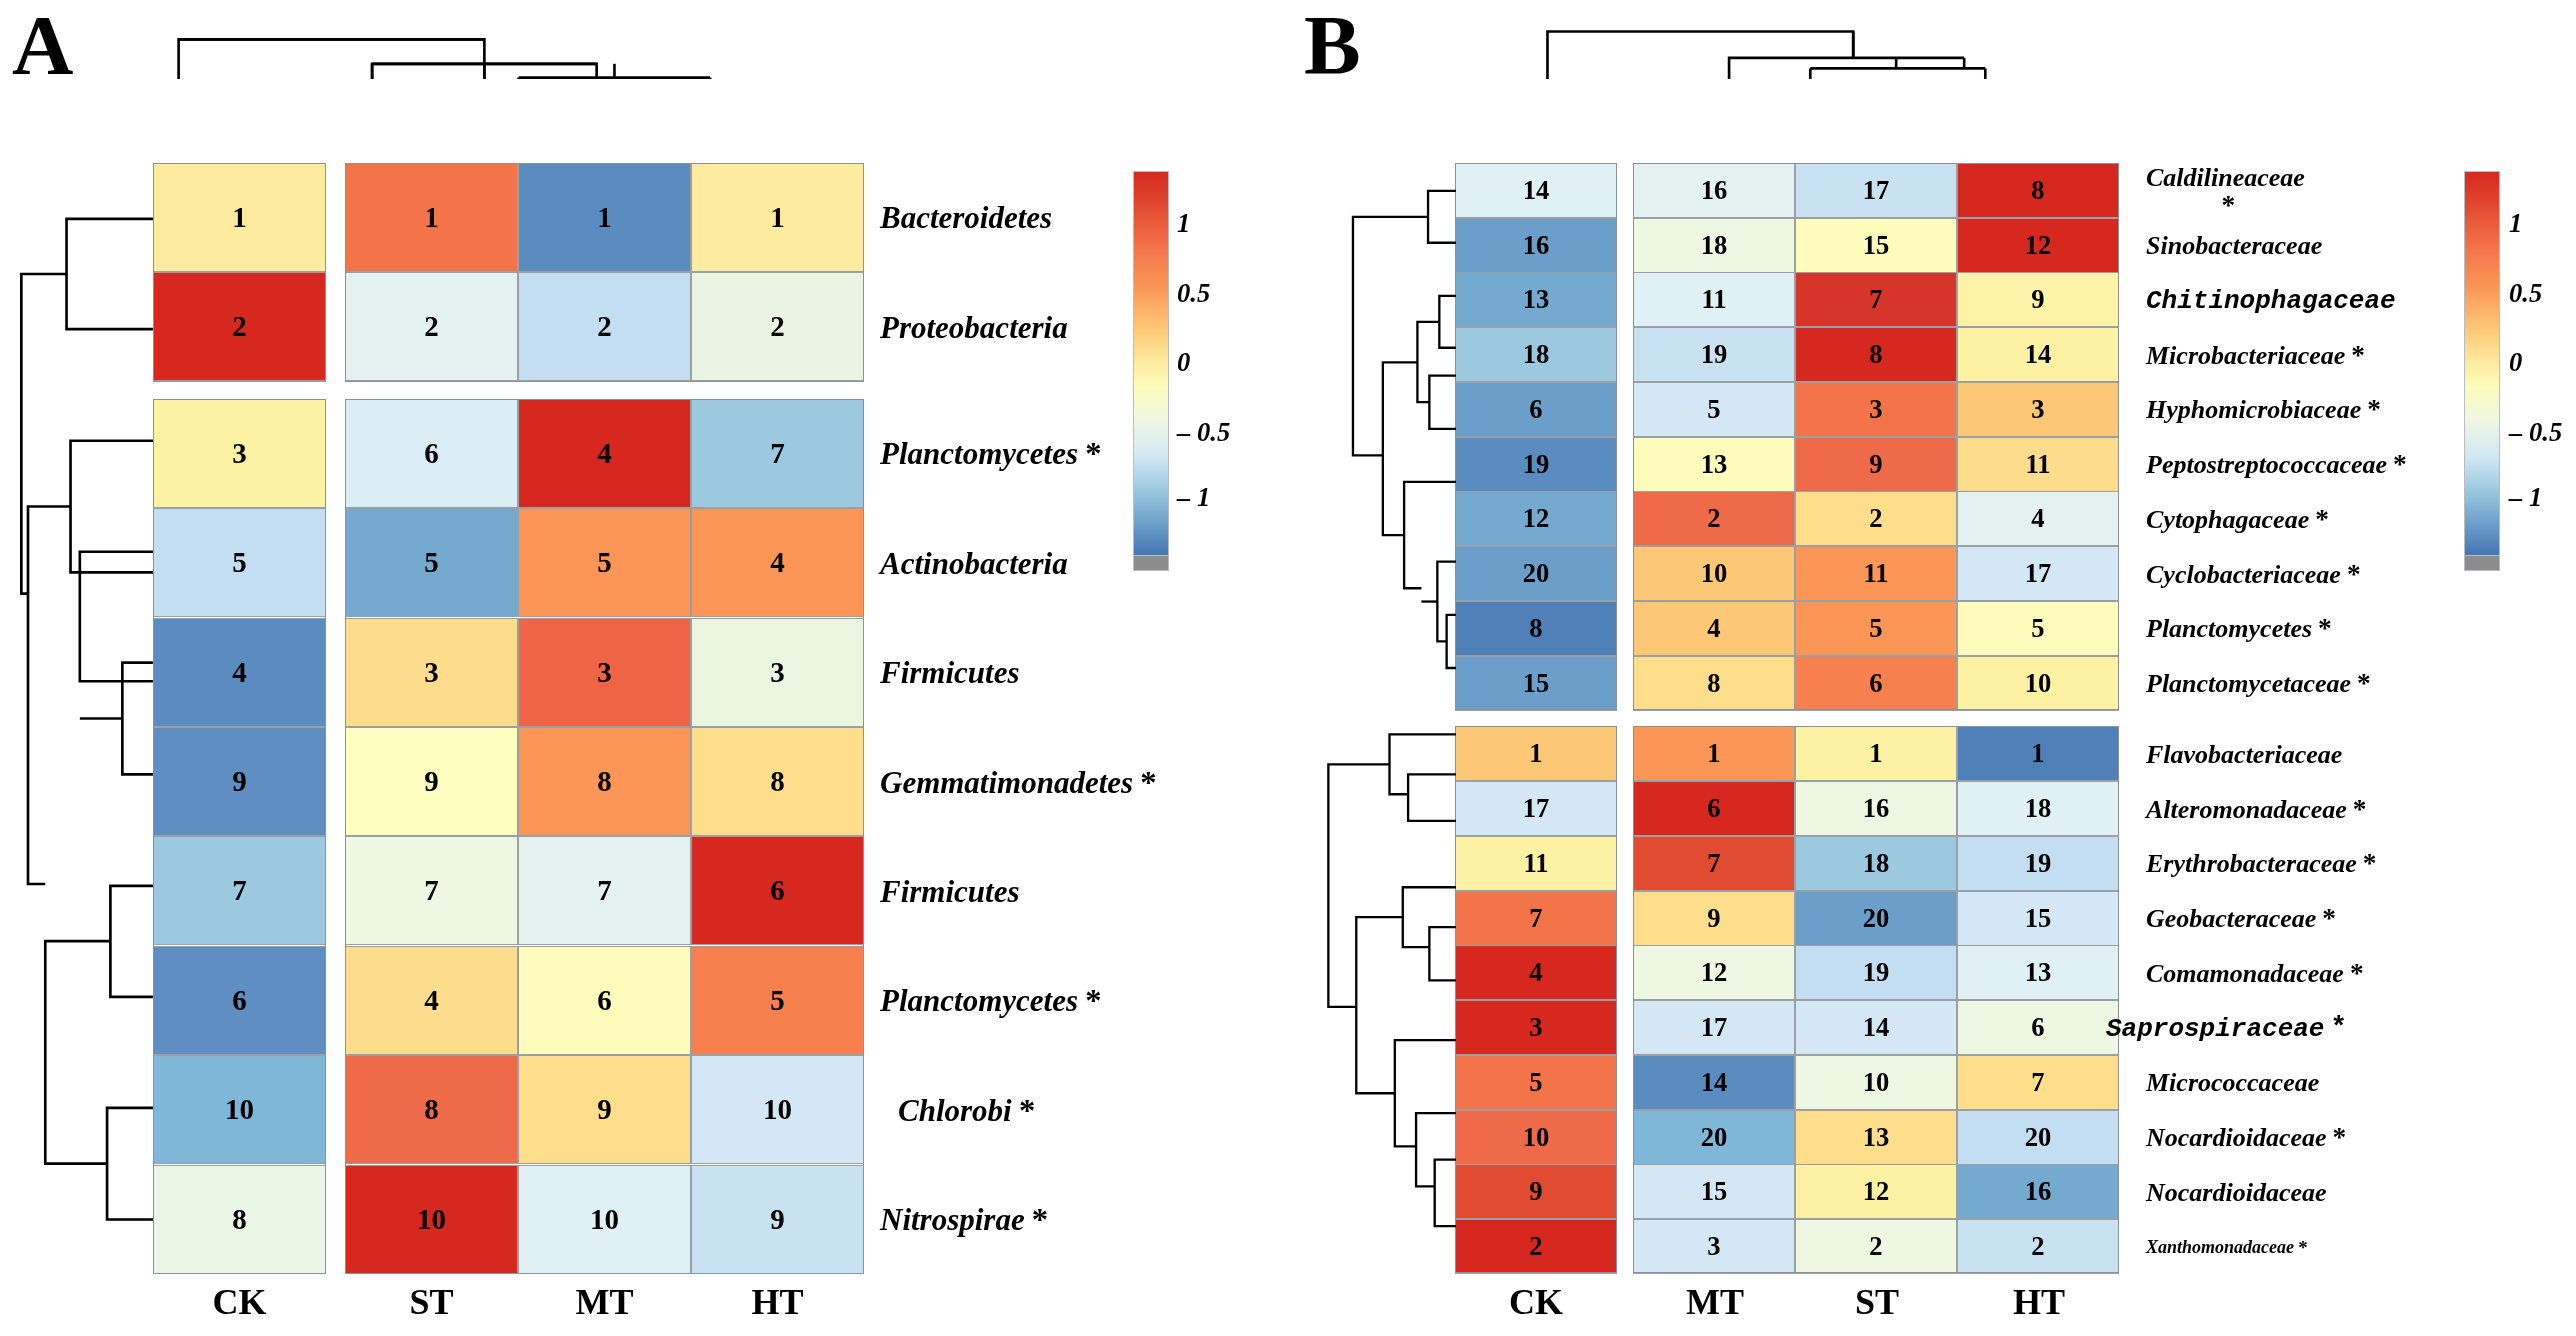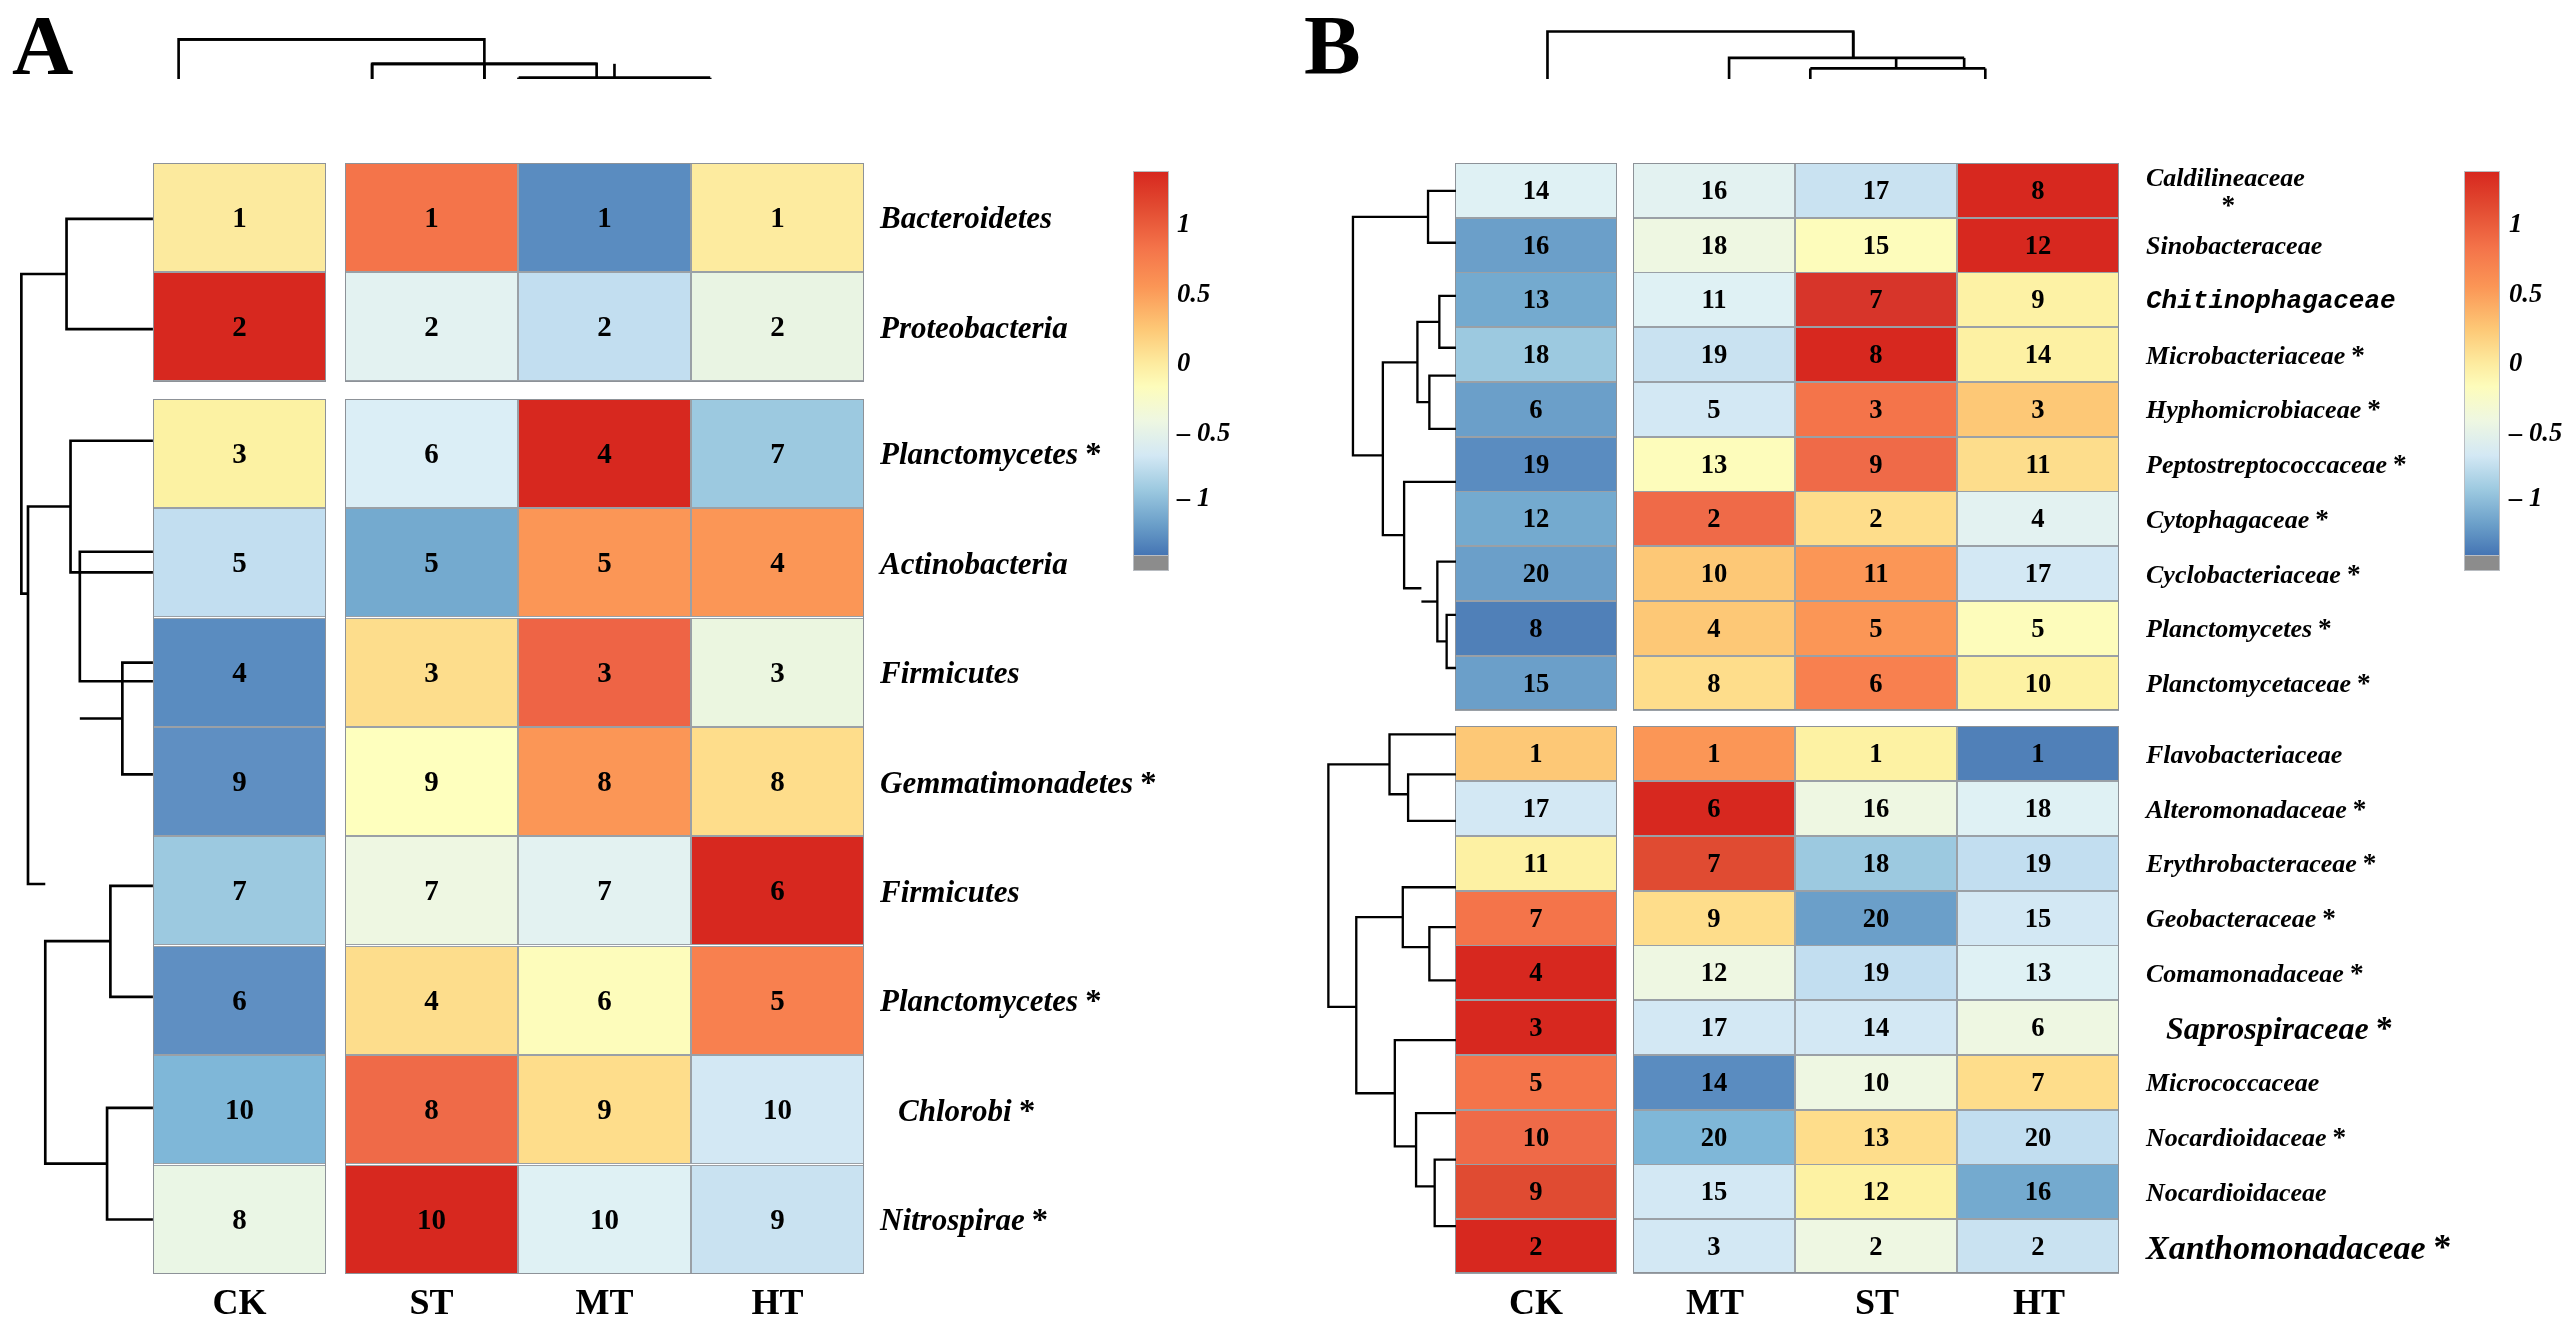--- a/index.html
+++ b/index.html
@@ -354,35 +354,35 @@
         <span class="star">*</span>
       </div>
       <div class="rowlabel" style="left: 850px; top: 891px; height: 55px; font-size: 26px;">
         <span>Geobacteraceae</span>
         <span class="star">*</span>
       </div>
       <div class="rowlabel" style="left: 850px; top: 946px; height: 55px; font-size: 26px;">
         <span>Comamonadaceae</span>
         <span class="star">*</span>
       </div>
-      <div class="rowlabel" style="left: 870px; top: 1001px; height: 55px; font-size: 32px;">
+      <div class="rowlabel" style="left: 810px; top: 1001px; height: 55px; font-size: 26px; font-family: Liberation Mono, monospace;">
         <span>Saprospiraceae</span>
         <span class="star">*</span>
       </div>
       <div class="rowlabel" style="left: 850px; top: 1055px; height: 55px; font-size: 26px;">
         <span>Micrococcaceae</span>
       </div>
       <div class="rowlabel" style="left: 850px; top: 1110px; height: 55px; font-size: 26px;">
         <span>Nocardioidaceae</span>
         <span class="star">*</span>
       </div>
       <div class="rowlabel" style="left: 850px; top: 1165px; height: 55px; font-size: 26px;">
         <span>Nocardioidaceae</span>
       </div>
-      <div class="rowlabel" style="left: 850px; top: 1220px; height: 55px; font-size: 34px;">
+      <div class="rowlabel" style="left: 850px; top: 1220px; height: 55px; font-size: 18px;">
         <span>Xanthomonadaceae</span>
         <span class="star">*</span>
       </div>
     </div>
   <div id="b-collabels">
       <div class="collabel" style="left: 159px; width: 162px; top: 1281px; font-size: 36px;">CK</div>
       <div class="collabel" style="left: 338px; width: 162px; top: 1281px; font-size: 36px;">MT</div>
       <div class="collabel" style="left: 500px; width: 162px; top: 1281px; font-size: 36px;">ST</div>
       <div class="collabel" style="left: 662px; width: 162px; top: 1281px; font-size: 36px;">HT</div>
     </div>

